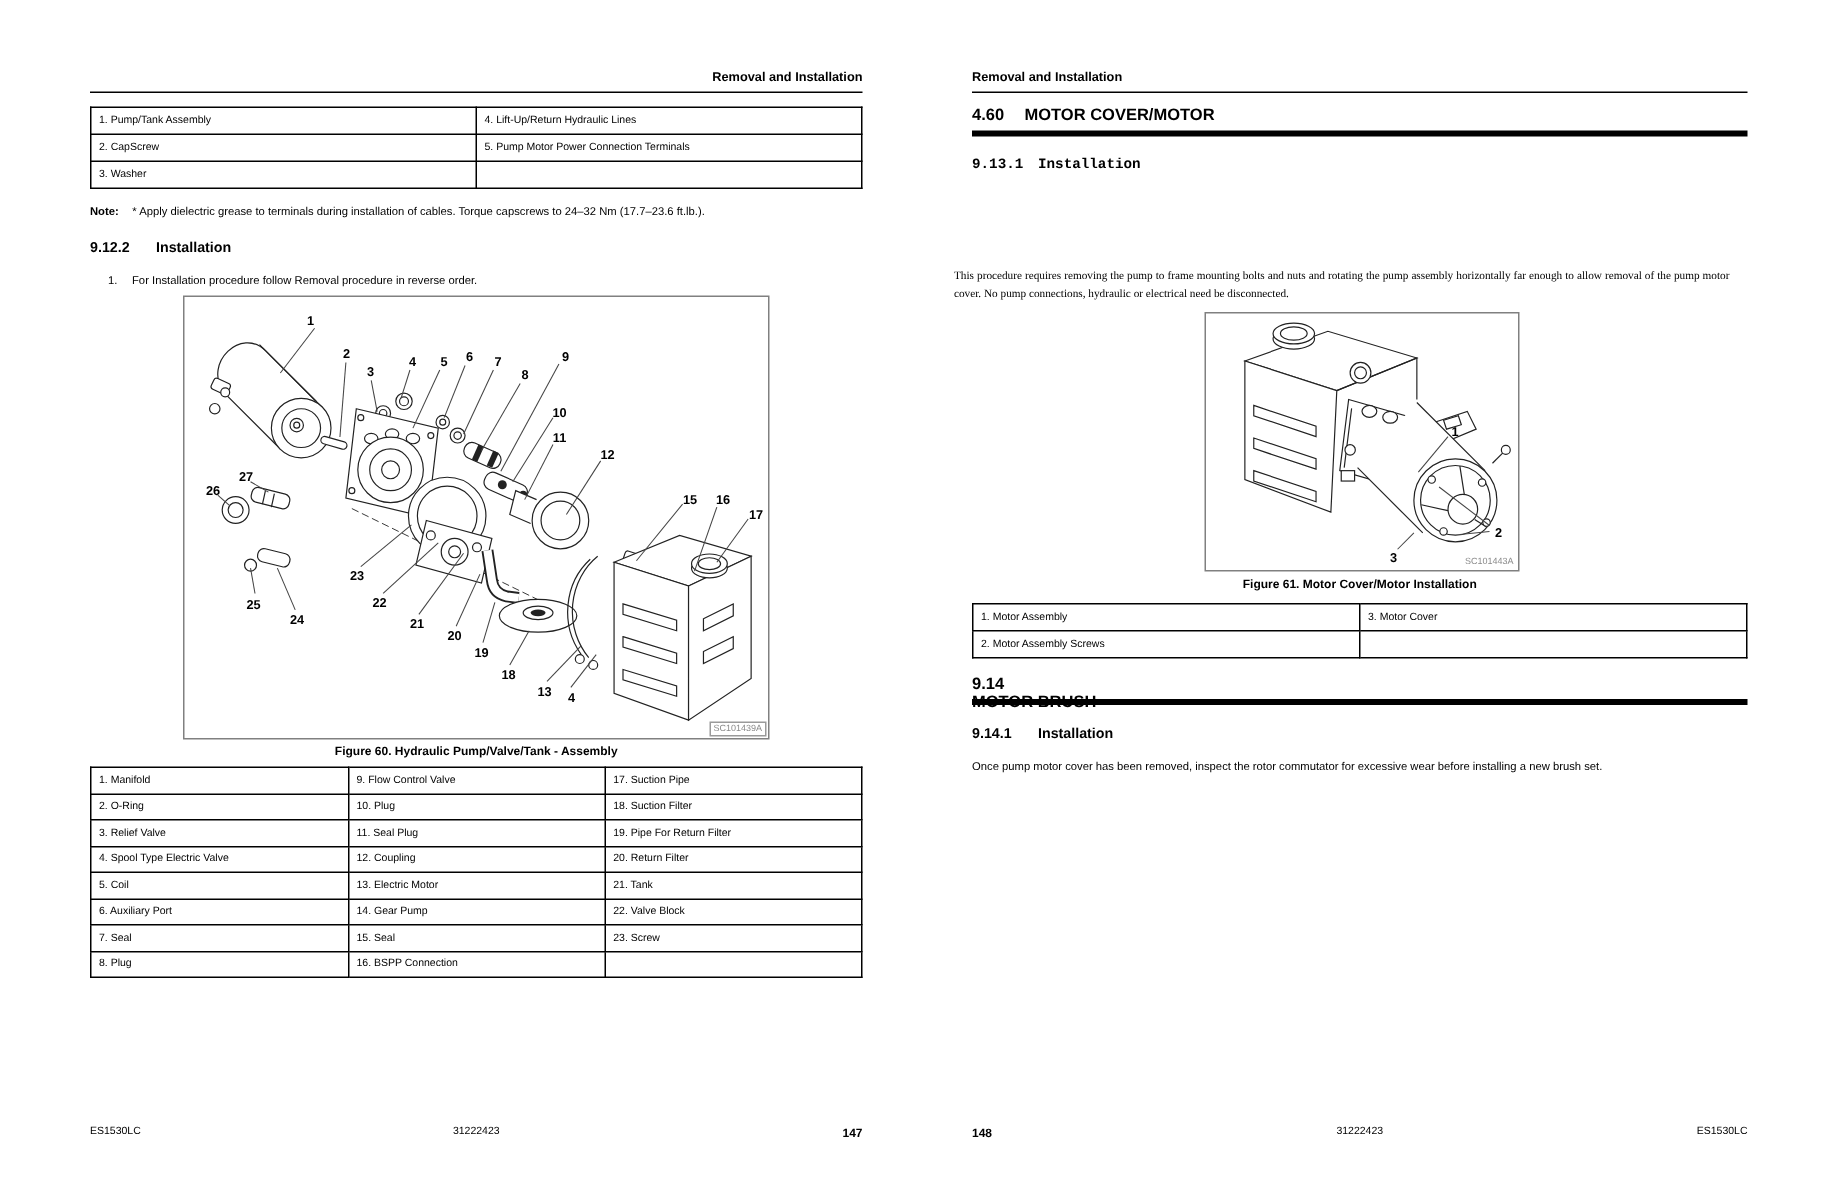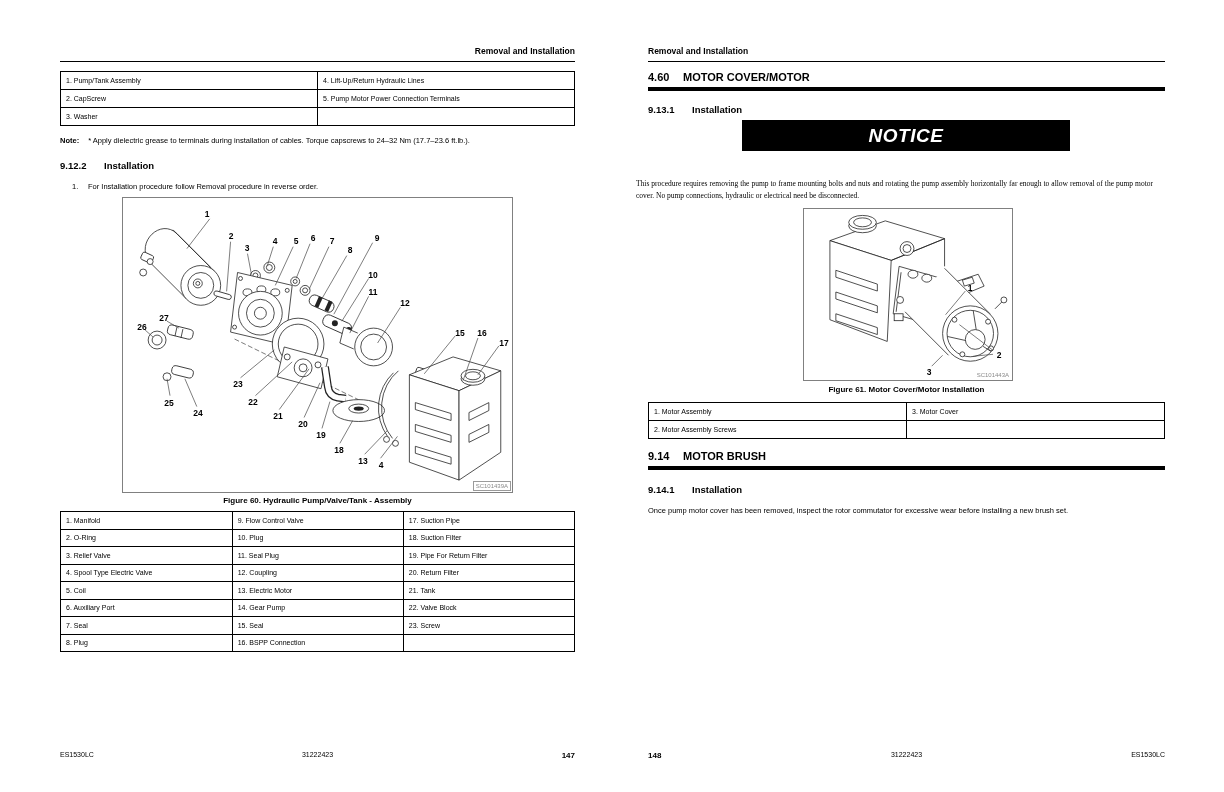--- a/index.html
+++ b/index.html
@@ -318,27 +318,26 @@
 
   <div class="abs pg-header" style="left:648px; top:46px; width:517px;">Removal and Installation</div>
   <div class="abs rule" style="left:648px; top:61px; width:517px;"></div>
 
   <div class="abs sec-h" style="left:648px; top:71px; width:517px;">
     <span class="num">4.60</span>
     <span>MOTOR COVER/MOTOR</span>
   </div>
   <div class="abs thick-rule" style="left:648px; top:87px; width:517px;"></div>
 
-  <div class="abs sub-h" style="left:648px; top:104px;">
+  <div class="abs sub-h" style="left:648px; top:104px;font-family:Liberation Mono, monospace;">
     <span class="num">9.13.1</span>
     <span>Installation</span>
   </div>
 
   <div class="notice" style="left:742px; top:120px; width:328px;">
-    <div class="notice-head">NOTICE</div>
   </div>
 
   <div class="abs body-text just" style="left:636px; top:178px; width:517px;font-family:Liberation Serif, serif;">This procedure requires removing the pump to frame mounting bolts and nuts and rotating the pump assembly horizontally far enough to allow removal of the pump motor cover. No pump connections, hydraulic or electrical need be disconnected.</div>
 
   <figure class="fig" style="left:803px; top:208px; width:210px; height:173px;">
     <svg viewBox="0 0 210 173" aria-hidden="true">
       <g class="art">
 
         <polygon points="26,32 82,12 142,30 88,52" fill="#fff"></polygon>
         <polygon points="26,32 88,52 84,134 26,112" fill="#fff"></polygon>
@@ -405,21 +404,21 @@
         <td>1. Motor Assembly</td>
         <td>3. Motor Cover</td>
       </tr>
       <tr>
         <td>2. Motor Assembly Screws</td>
         <td></td>
       </tr>
     </tbody>
   </table>
 
-  <div class="abs sec-h" style="left:648px; top:450px; width:517px;">
+  <div class="abs sec-h" style="left:648px; top:450px; width:517px;flex-direction:column;">
     <span class="num">9.14</span>
     <span>MOTOR BRUSH</span>
   </div>
   <div class="abs thick-rule" style="left:648px; top:466px; width:517px;"></div>
 
   <div class="abs sub-h" style="left:648px; top:484px;">
     <span class="num">9.14.1</span>
     <span>Installation</span>
   </div>
 

